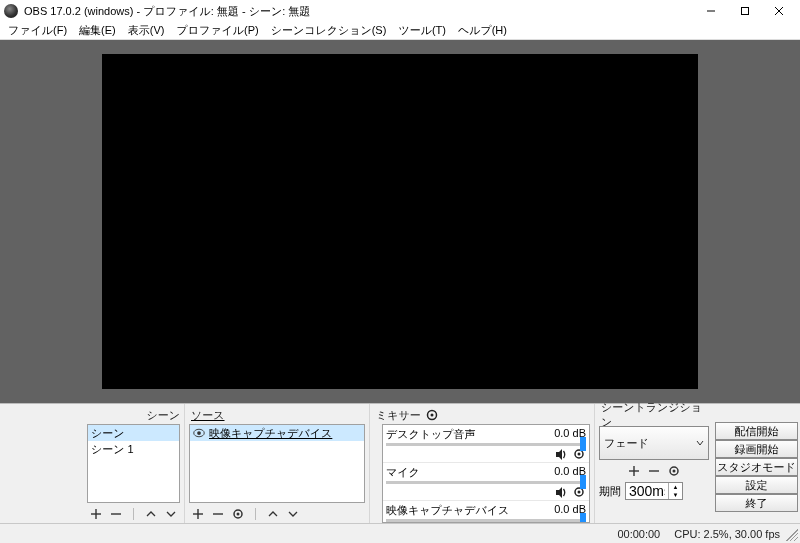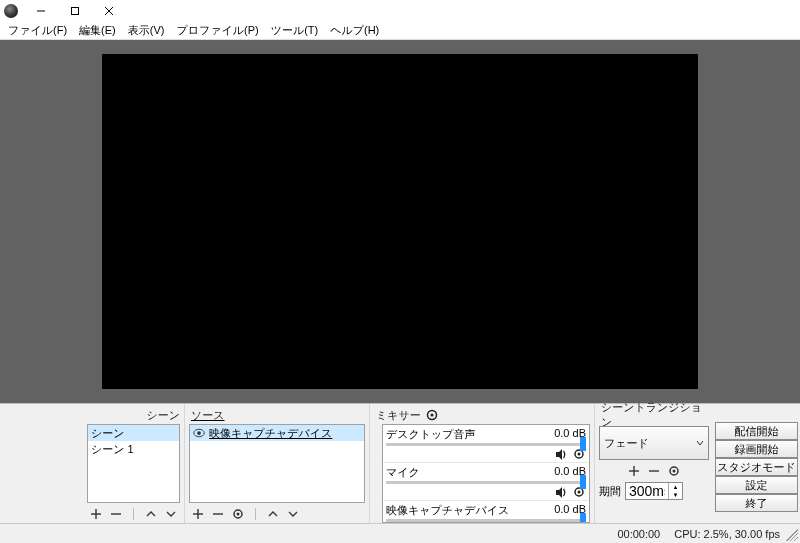--- a/index.html
+++ b/index.html
@@ -66,20 +66,21 @@
 
   select, input { font-family: inherit; font-size: 11px; }
   .eye { width:12px;height:12px; }
   .sep { width:1px; height:12px; background:#bbb; margin:0 4px;}
 </style>
 </head>
 <body>
 
 <div class="titlebar">
   <div class="logo"></div>
+  <div class="title">OBS 17.0.2 (windows) - プロファイル: 無題 - シーン: 無題</div>
   <div class="win-controls">
     <div class="win-btn">
         <svg viewBox="0 0 10 10">
           <line x1="1" y1="5" x2="9" y2="5" stroke="#000" stroke-width="1"></line>
         </svg>
       </div>
     <div class="win-btn">
         <svg viewBox="0 0 10 10">
           <rect x="1.5" y="1.5" width="7" height="7" fill="none" stroke="#000" stroke-width="1"></rect>
         </svg>
@@ -91,20 +92,21 @@
         </svg>
       </div>
   </div>
 </div>
 
 <div class="menubar">
   <div class="menu-item">ファイル(F)</div>
   <div class="menu-item">編集(E)</div>
   <div class="menu-item">表示(V)</div>
   <div class="menu-item">プロファイル(P)</div>
+  <div class="menu-item">シーンコレクション(S)</div>
   <div class="menu-item">ツール(T)</div>
   <div class="menu-item">ヘルプ(H)</div>
 </div>
 
 <div class="preview-area">
   <div class="preview-canvas"></div>
 </div>
 
 <div class="panels">
 

